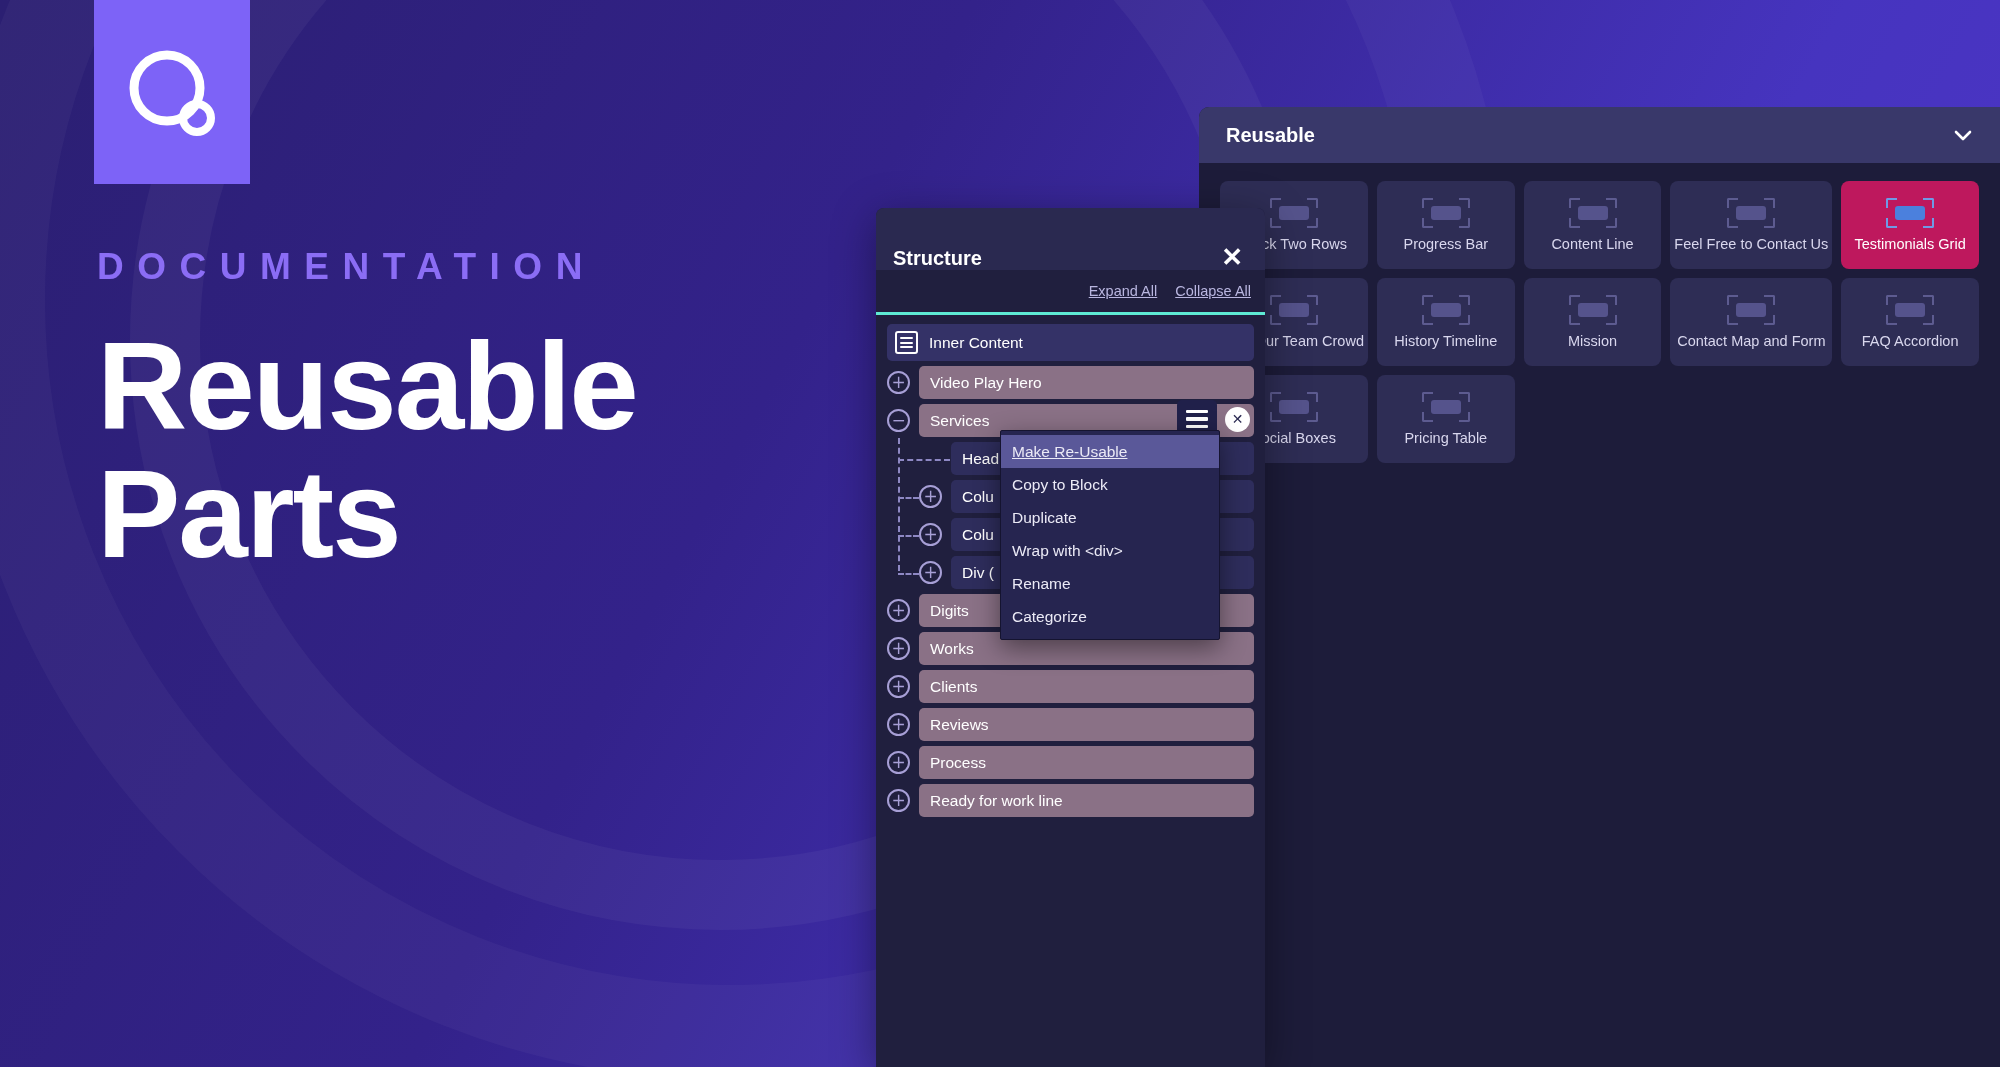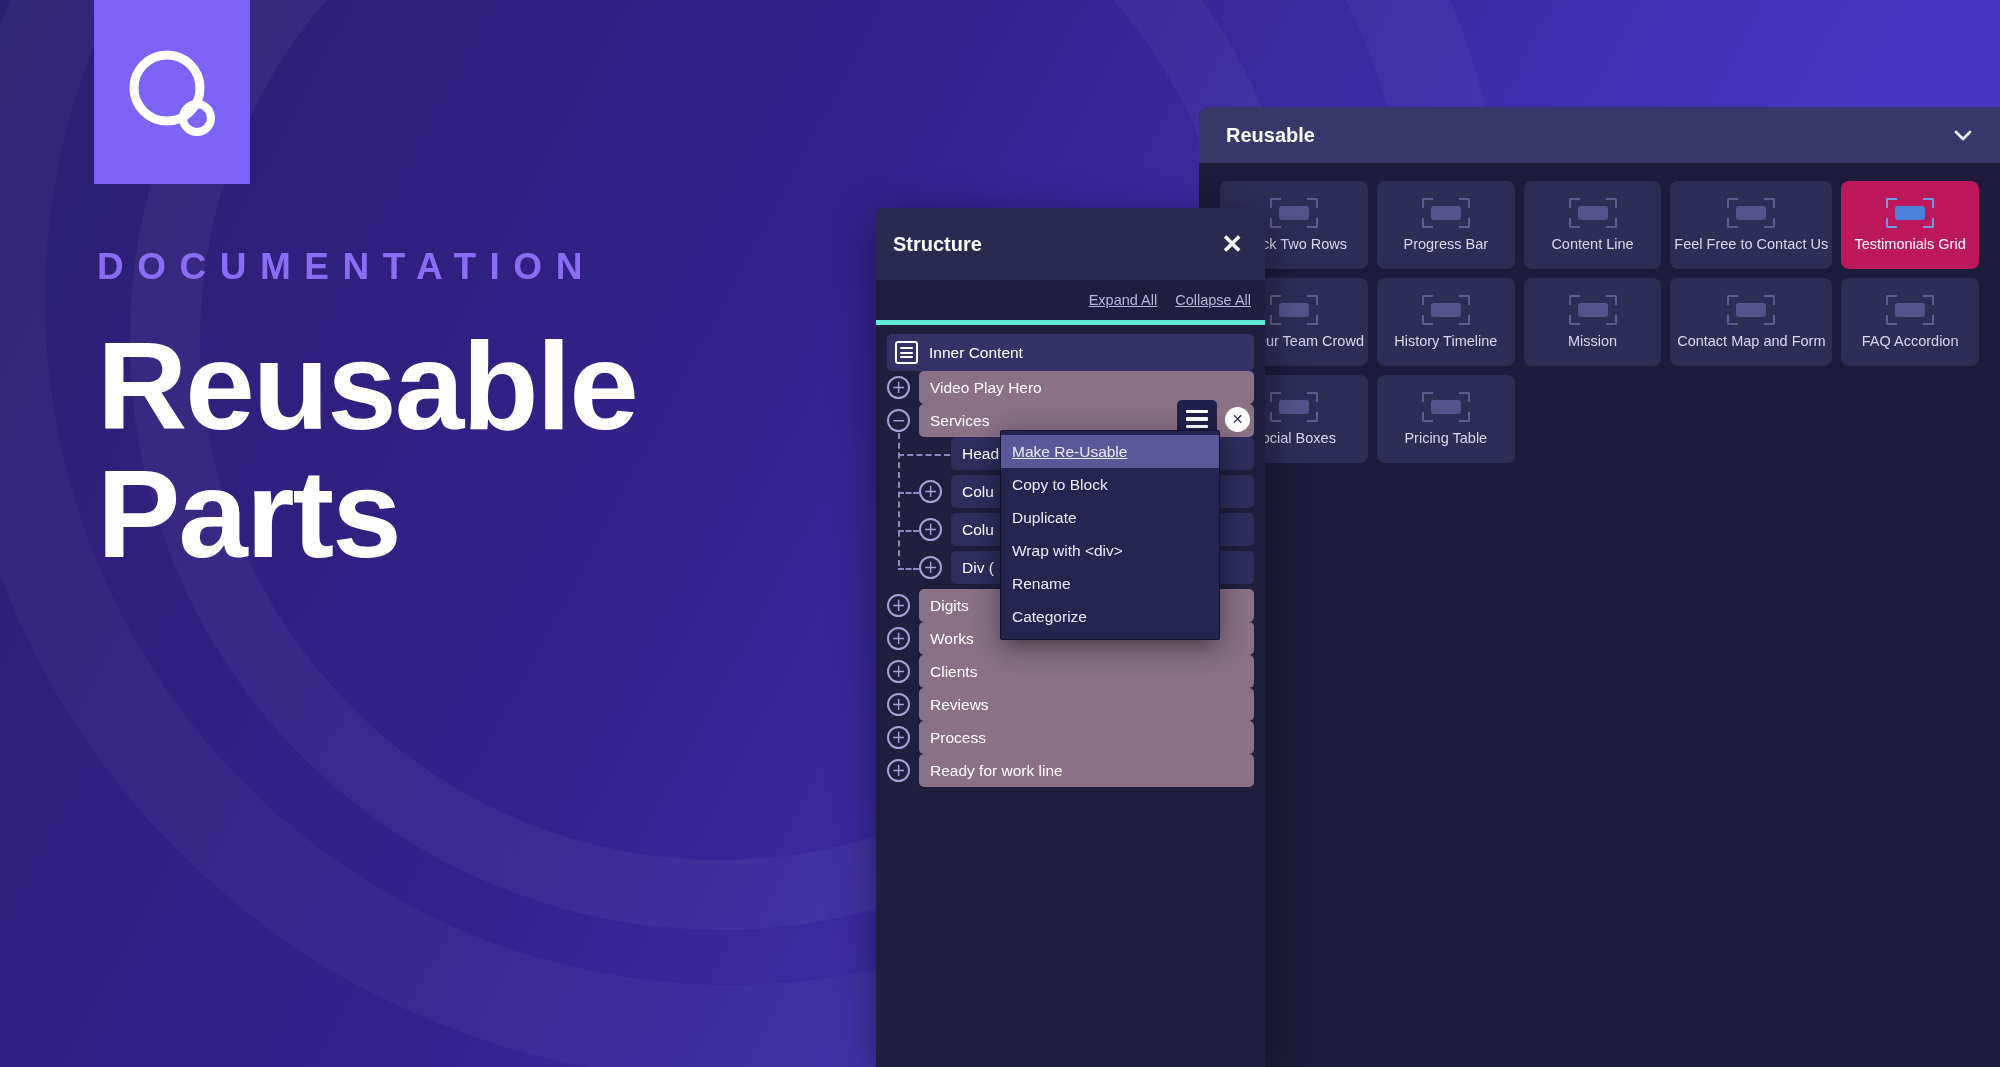--- a/index.html
+++ b/index.html
@@ -86,36 +86,36 @@
   .rcard.selected .frame-icon .bar { background:#4b80dd; }
 
   
   .structure-panel {
     position:absolute; left:876px; top:208px; width:389px; height:859px;
     background:#201f3e; border-radius:8px 8px 0 0;
     box-shadow:0 10px 44px rgba(0,0,0,0.40);
     overflow:hidden;
   }
   .sp-header {
-    height:72px; background:#2a2950;
-    display:flex; align-items:center; justify-content:space-between;
+    height:62px; background:#2a2950;
+    display:flex; align-items:flex-end; justify-content:space-between;
     padding:0 22px 0 17px;
   }
   .sp-header .sp-title { font-size:20px; font-weight:bold; color:#fff; }
   .close-x { font-size:26px; color:#fff; font-weight:bold; line-height:1; }
   .sp-tools {
     height:45px; display:flex; align-items:center; justify-content:flex-end;
-    gap:18px; padding:0 14px; border-bottom:5px solid #5eead4;
+    gap:18px; padding:0 14px; border-bottom:3px solid #5eead4;
   }
   .sp-tools a {
     font-size:14.5px; color:#b9b6e0; text-decoration:underline;
   }
   .sp-body { padding:9px 11px 0 11px; position:relative; }
 
-  .row { display:flex; align-items:center; position:relative; }
+  .row { display:flex; align-items:center; margin-bottom:5px; position:relative; }
   .toggle {
     width:23px; height:23px; border-radius:50%;
     border:2px solid #a79fd6; color:#a79fd6;
     display:flex; align-items:center; justify-content:center;
     font-size:17px; line-height:1; flex:none; margin-right:9px;
     font-family:"DejaVu Sans", sans-serif;
   }
   .pill {
     flex:1; height:33px; border-radius:5px; display:flex; align-items:center;
     padding:0 11px; font-size:15.5px; color:#ffffff;

